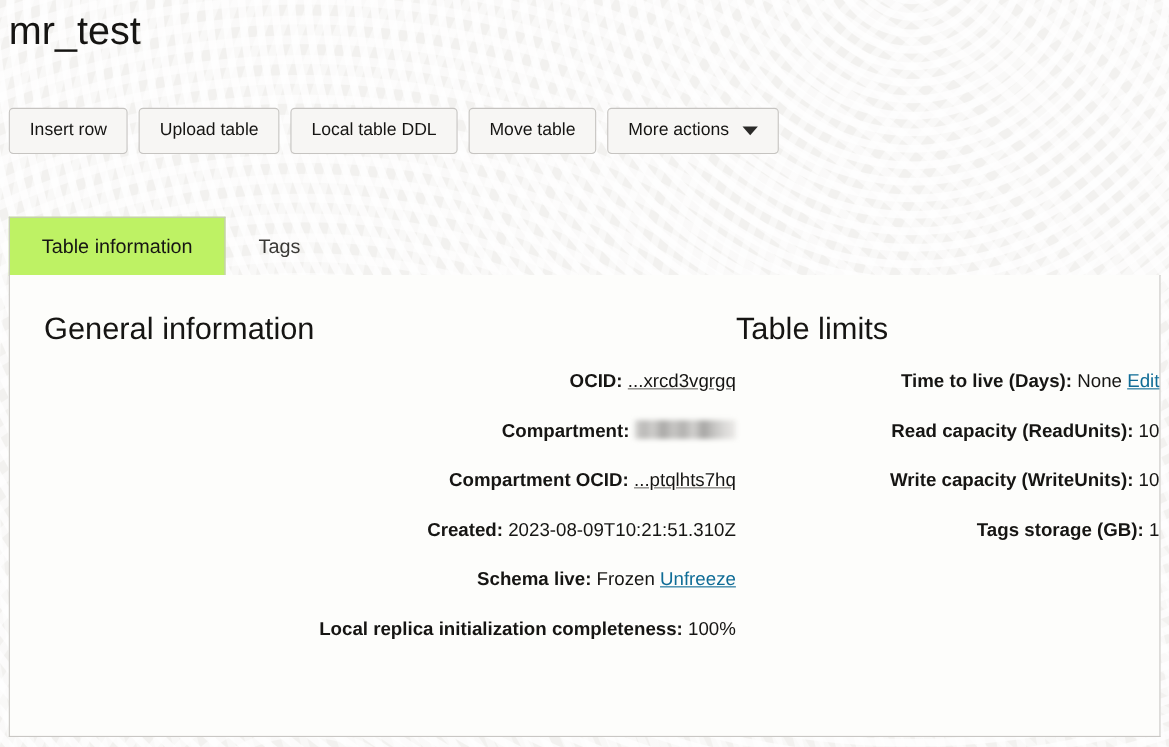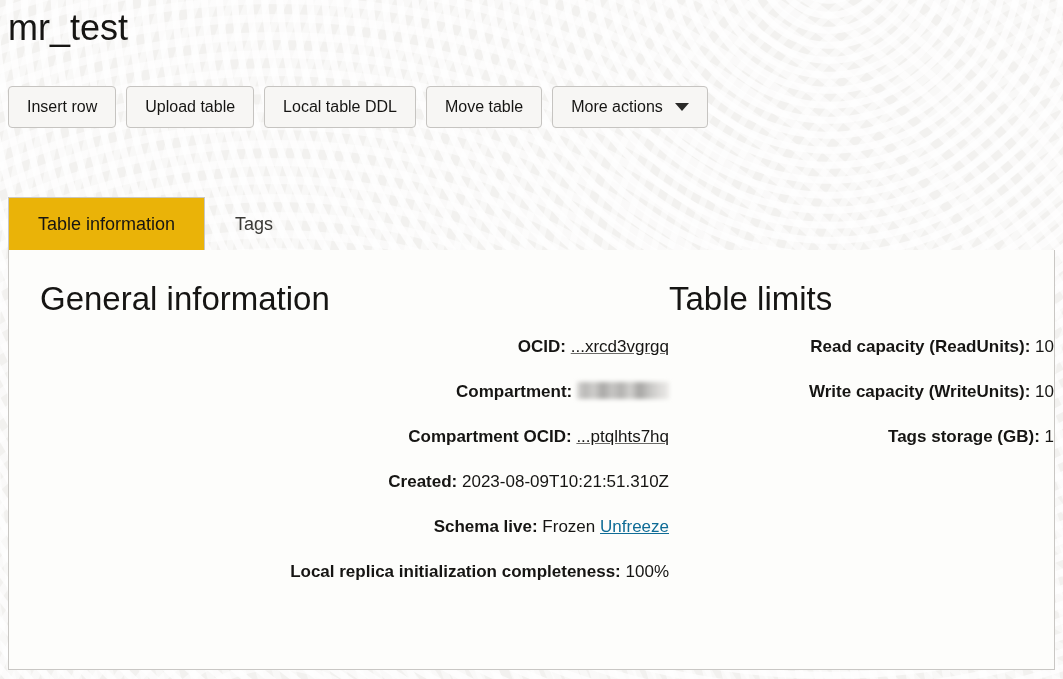--- a/index.html
+++ b/index.html
@@ -45,21 +45,21 @@
     letter-spacing: 0px;
     color: #161513;
     margin: 0;
     white-space: nowrap;
   }
 
   
   .actions-bar {
     position: absolute;
     left: 8px;
-    top: 86px;
+    top: 98px;
     display: flex;
     align-items: flex-start;
     gap: 10px;
   }
   .action-button {
     height: 42px;
     box-sizing: border-box;
     padding: 0 18px;
     display: inline-flex;
     align-items: center;
@@ -103,21 +103,21 @@
     align-items: center;
     font-size: 18px;
     color: #3a3936;
     cursor: pointer;
     background: transparent;
     border: 1px solid transparent;
     border-bottom: none;
     position: relative;
   }
   .tab.is-active {
-    background: #eab308;
+    background: #bef264;
     border-color: #c9c7c4;
     border-bottom: 1px solid #fdfdfb;
     color: #161513;
     margin-bottom: -1px;
     height: 54px;
   }
 
   
   .content-panel {
     position: absolute;
@@ -139,21 +139,21 @@
     width: 660px;
     padding-left: 31px;
   }
   .col-limits {
     flex: 1;
     padding-left: 0px;
   }
 
   .section-title {
     margin: 0 0 18px 0;
-    font-size: 33px;
+    font-size: 28px;
     font-weight: 400;
     line-height: 38px;
     color: #161513;
     white-space: nowrap;
   }
 
   .info-row {
     font-size: 17px;
     line-height: 22px;
     color: #161513;
@@ -275,20 +275,25 @@
         <span class="info-label">Local replica initialization completeness:</span>
         <span class="info-value">100%</span>
       </p>
 
     </div>
 
     <div class="panel-column col-limits">
 
       <h2 class="section-title">Table limits</h2>
 
+      <p class="info-row">
+        <span class="info-label">Time to live (Days):</span>
+        <span class="info-value">None</span>
+        <span class="inline-link">Edit</span>
+      </p>
 
       <p class="info-row">
         <span class="info-label">Read capacity (ReadUnits):</span>
         <span class="info-value">10</span>
       </p>
 
       <p class="info-row">
         <span class="info-label">Write capacity (WriteUnits):</span>
         <span class="info-value">10</span>
       </p>

